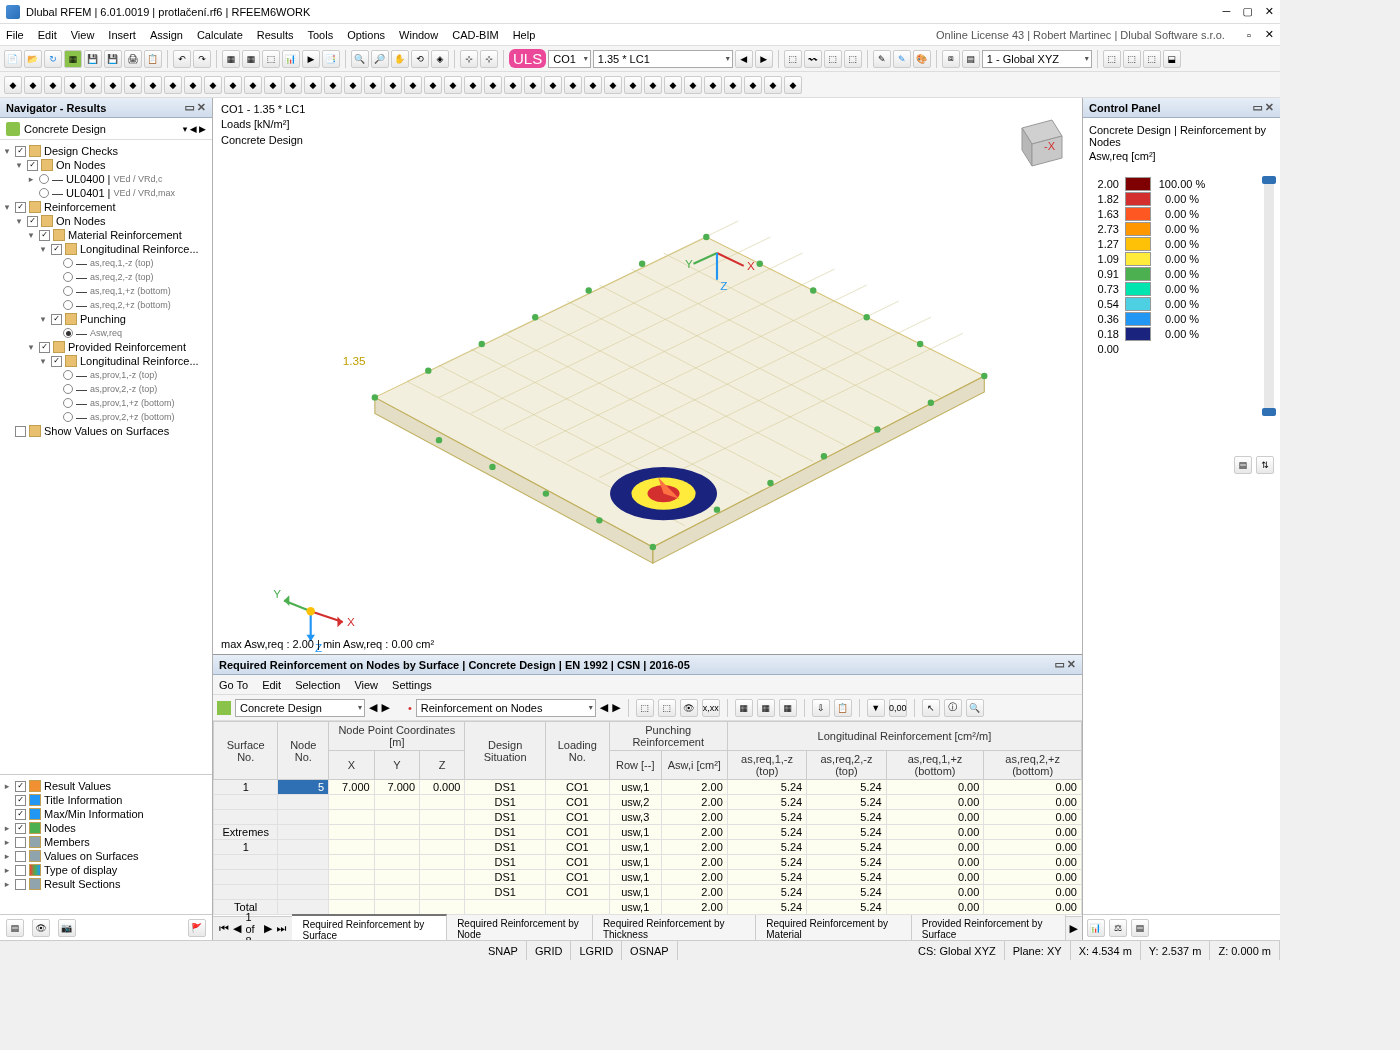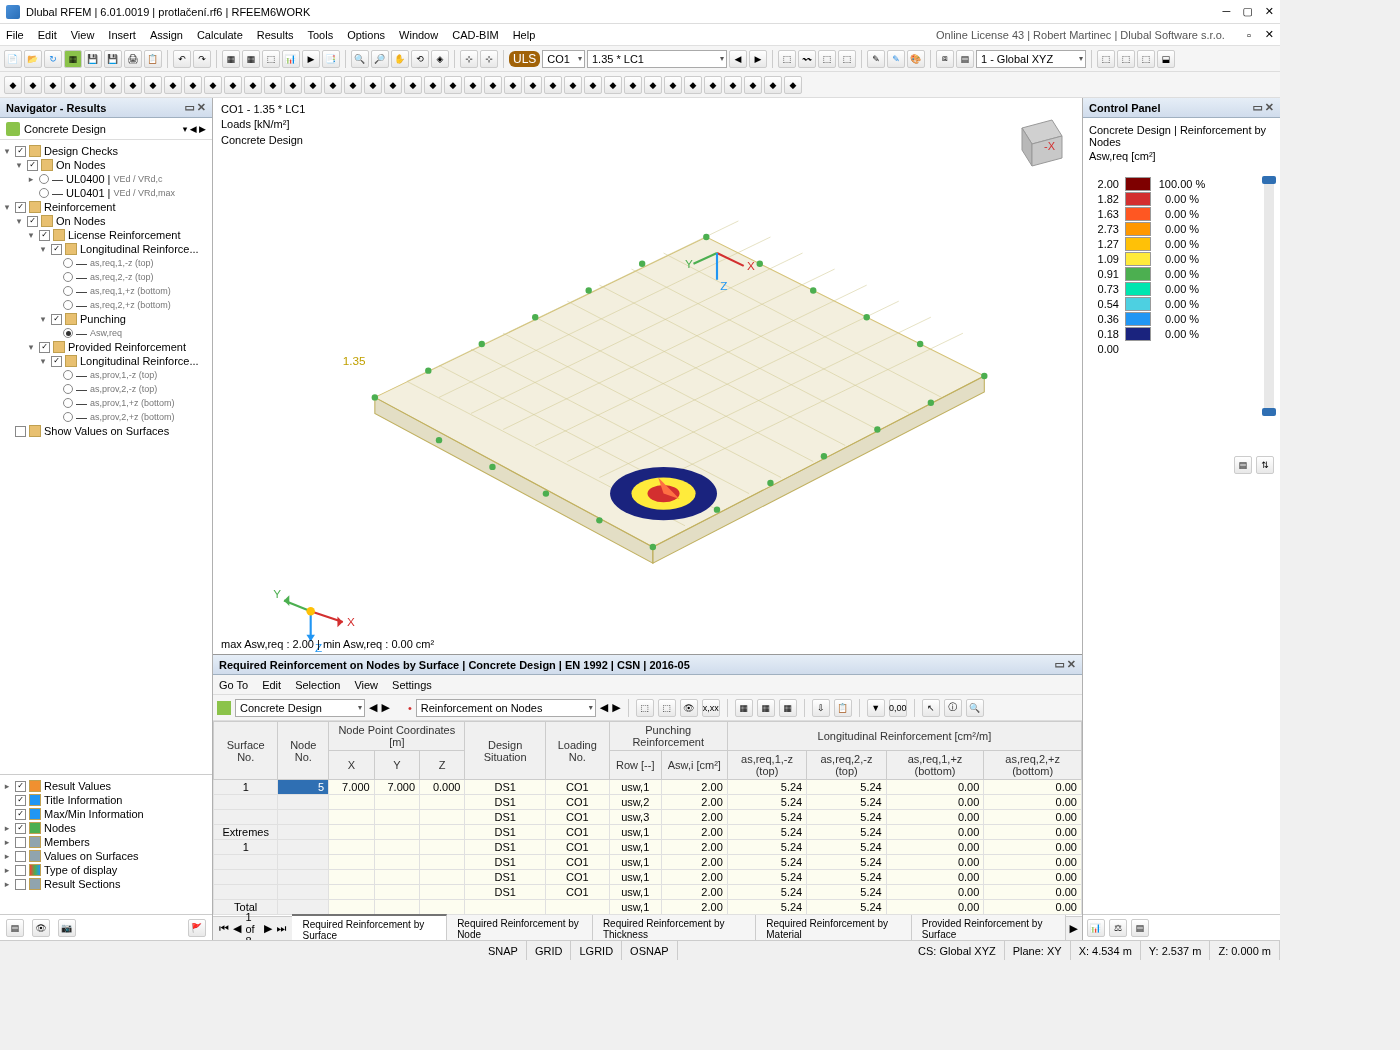--- a/index.html
+++ b/index.html
@@ -6,21 +6,21 @@
 body { background: #f0f0f0; width: 1280px; height: 960px; overflow: hidden; display: flex; flex-direction: column; }
 .titlebar { background: #fff; height: 24px; display: flex; align-items: center; padding: 0 6px; border-bottom: 1px solid #ddd; }
 .titlebar .icon { width: 14px; height: 14px; background: linear-gradient(135deg,#4a90d9,#2a6fb8); border-radius: 2px; margin-right: 6px; }
 .titlebar .title { flex: 1; }
 .titlebar .winbtns { display: flex; gap: 12px; font-size: 13px; }
 .menubar { background: #fff; height: 22px; display: flex; align-items: center; padding: 0 6px; gap: 14px; border-bottom: 1px solid #e0e0e0; }
 .menubar .spacer { flex: 1; }
 .toolbar { background: #f5f5f5; height: 26px; display: flex; align-items: center; padding: 0 4px; gap: 2px; border-bottom: 1px solid #ddd; }
 .tb-icon { width: 18px; height: 18px; border: 1px solid #ccc; border-radius: 2px; background: linear-gradient(#fff,#e8e8e8); display: inline-flex; align-items: center; justify-content: center; font-size: 9px; }
 .tb-sep { width: 1px; height: 18px; background: #ccc; margin: 0 3px; }
-.uls-badge { background: #a16207; color: #fff; padding: 1px 4px; font-size: 12px; border-radius: 6px; }
+.uls-badge { background: #ec4899; color: #fff; padding: 1px 4px; font-size: 15px; border-radius: 6px; }
 .combo { border: 1px solid #aaa; background: #fff; height: 18px; padding: 0 14px 0 4px; position: relative; min-width: 140px; display: inline-flex; align-items: center; }
 .combo::after { content: "▾"; position: absolute; right: 2px; font-size: 8px; color: #555; }
 .main-row { flex: 1; display: flex; min-height: 0; }
 
 .navigator { width: 213px; background: #fff; border-right: 1px solid #b0b0b0; display: flex; flex-direction: column; }
 .panel-header { background: linear-gradient(#e6eef7,#d0dcec); height: 20px; display: flex; align-items: center; padding: 0 6px; font-weight: 600; border-bottom: 1px solid #a0b0c0; font-size: 11px; }
 .panel-header .hbtns { margin-left: auto; display: flex; gap: 2px; font-size: 9px; color: #555; }
 .nav-selector { height: 22px; display: flex; align-items: center; padding: 0 6px; border-bottom: 1px solid #ddd; gap: 4px; }
 .nav-selector .sel-ic { width: 14px; height: 14px; background: #8bc34a; border-radius: 2px; }
 .tree { flex: 1; overflow: auto; padding: 4px 2px; }
@@ -253,21 +253,21 @@
       <div class="tree-item ind1">
           <span class="exp">▾</span>
           <span class="chk">✓</span>
           <span class="ic"></span>
           <span>On Nodes</span>
         </div>
       <div class="tree-item ind2">
           <span class="exp">▾</span>
           <span class="chk">✓</span>
           <span class="ic"></span>
-          <span>License Reinforcement</span>
+          <span>Material Reinforcement</span>
         </div>
       <div class="tree-item ind3">
           <span class="exp">▾</span>
           <span class="chk">✓</span>
           <span class="ic"></span>
           <span>Longitudinal Reinforce...</span>
         </div>
       <div class="tree-item ind4">
           <span class="exp"> </span>
           <span class="rad"></span>

